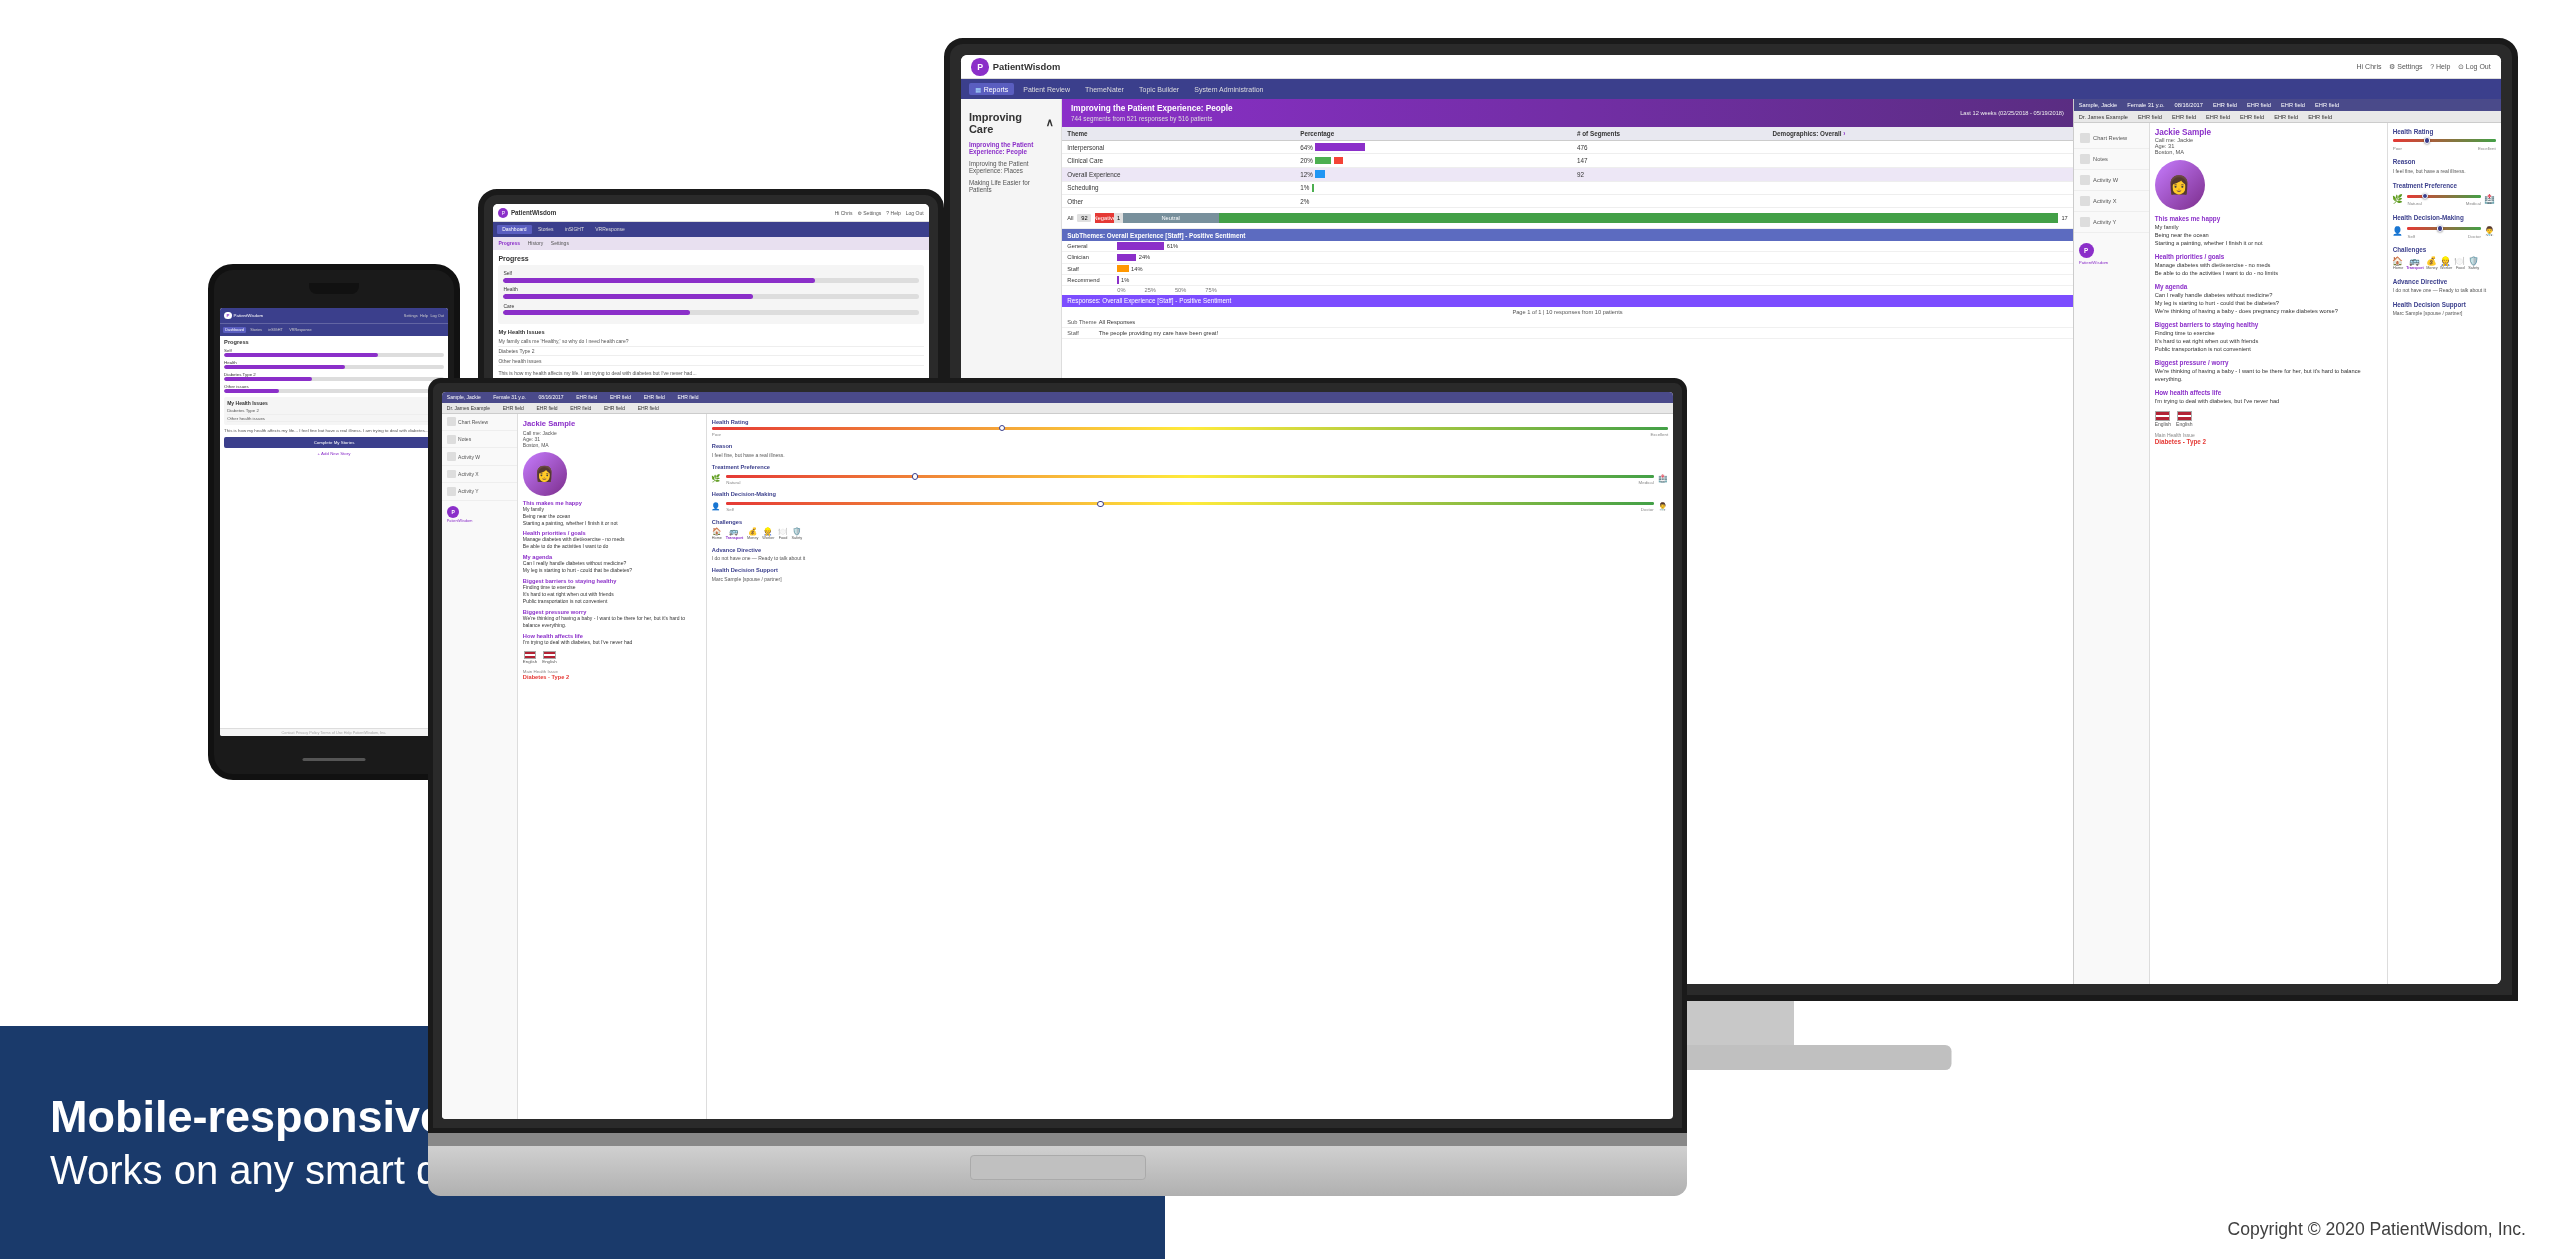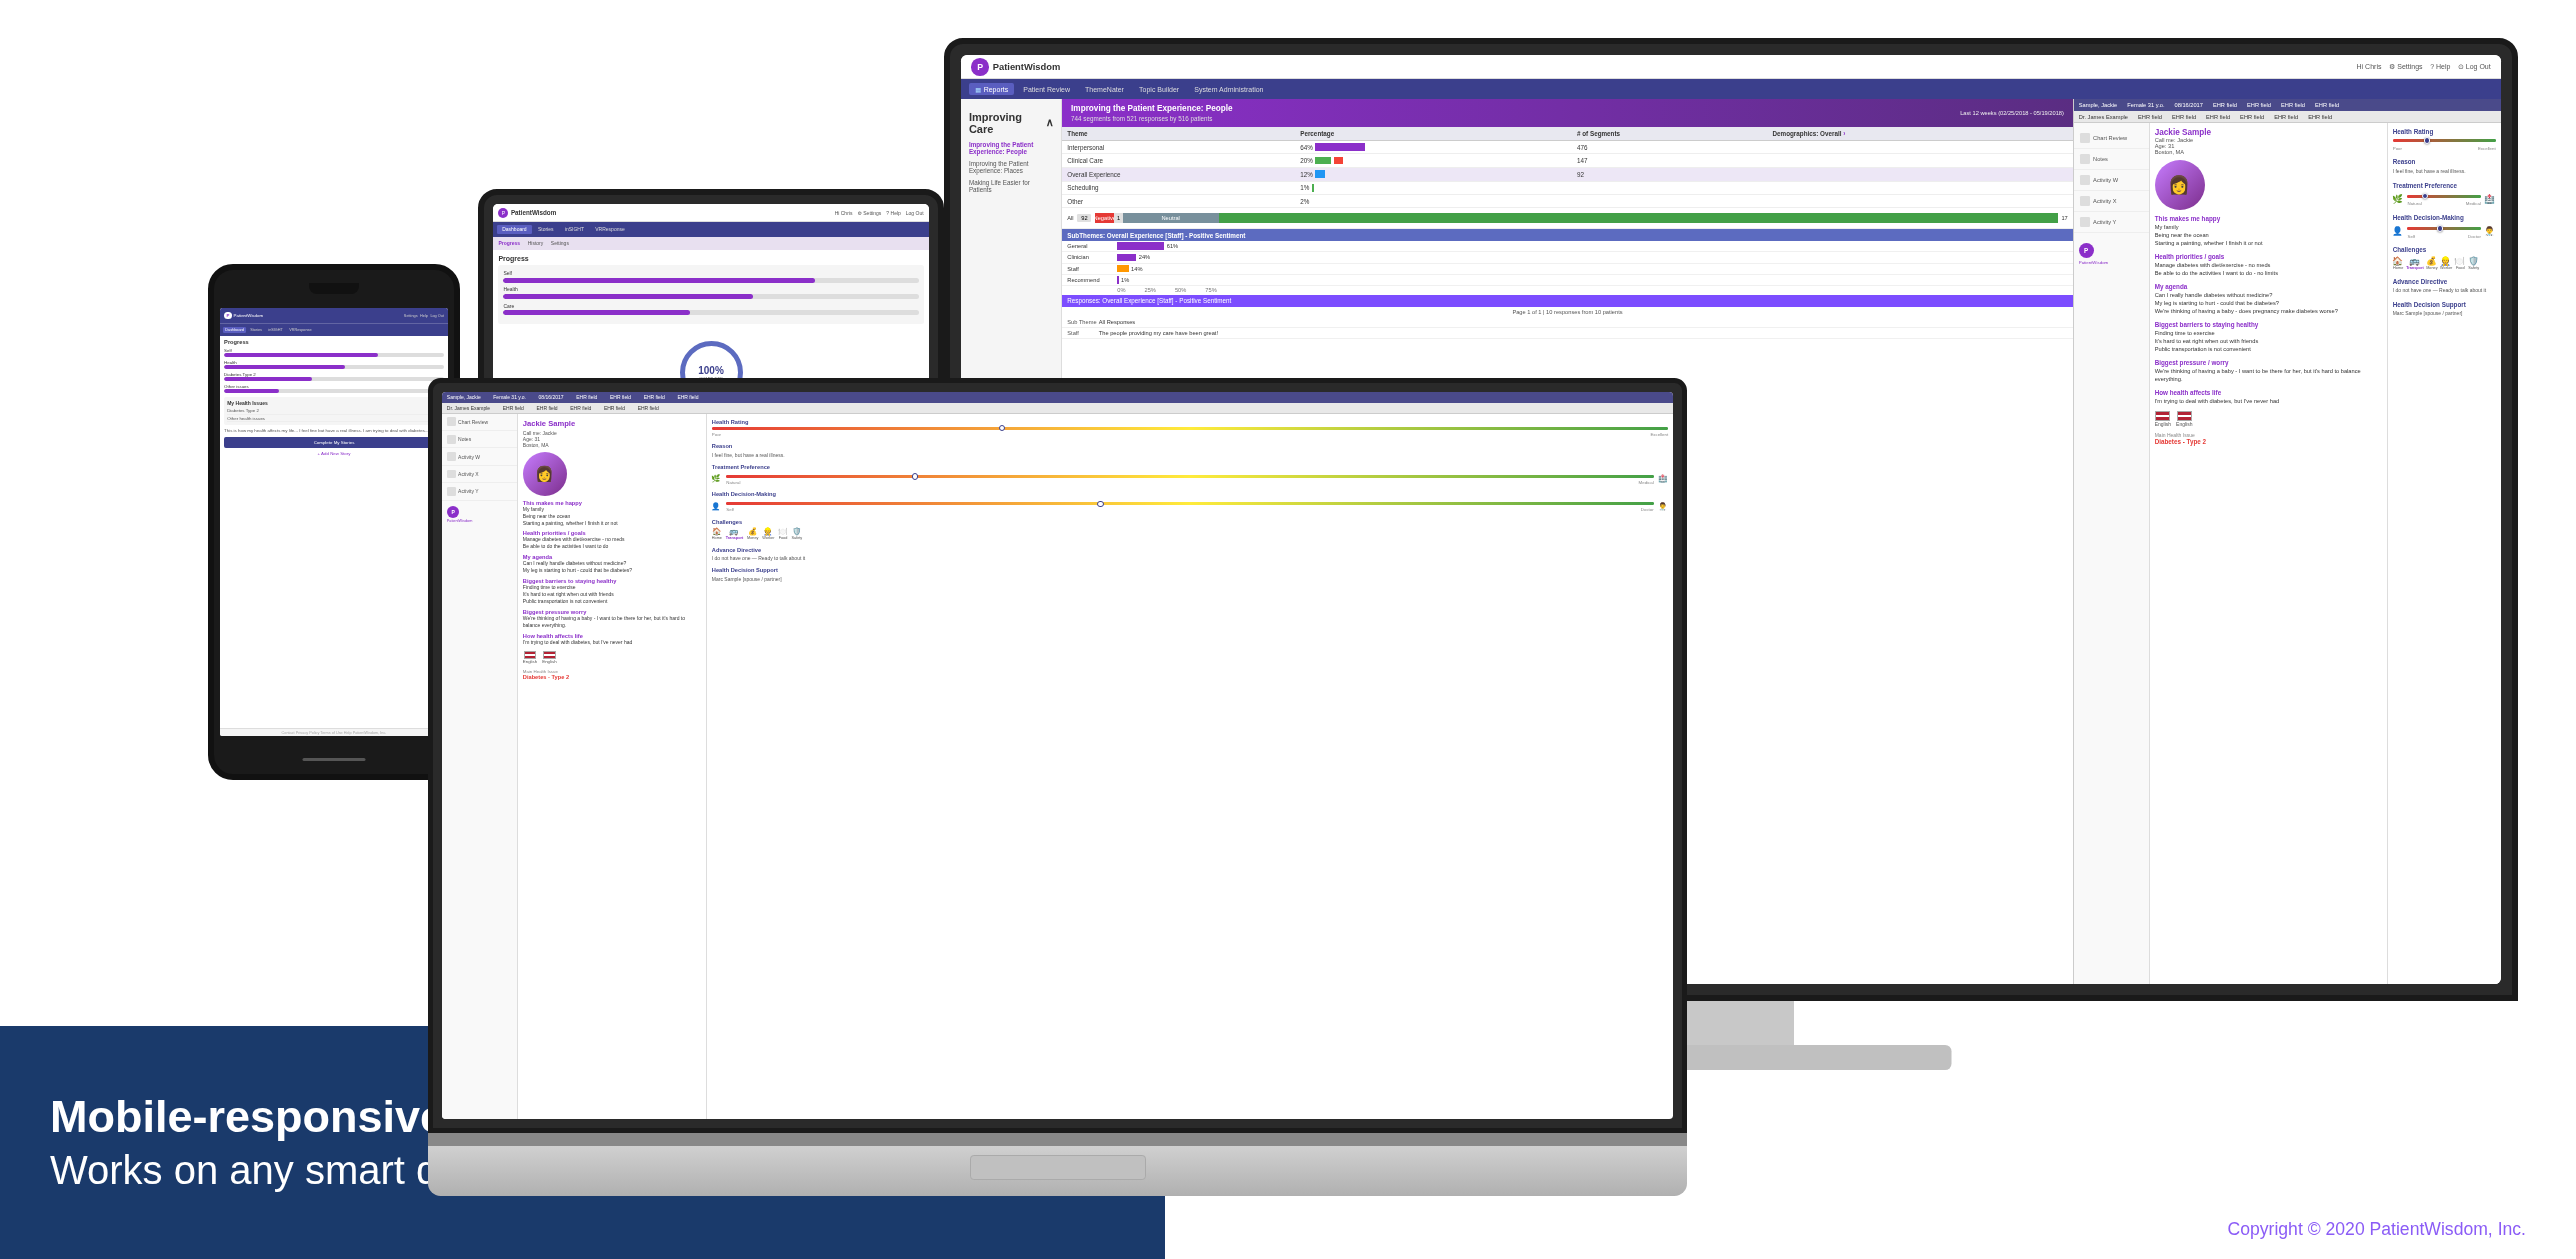--- a/index.html
+++ b/index.html
@@ -43,21 +43,21 @@
       font-size: 40px;
       font-weight: 300;
       margin-top: 6.3px;
     }
 
     
     .copyright {
       position: absolute;
       bottom: 19px;
       right: 50px;
-      color: #8b5cf6;
+      color: #404040;
       font-size: 17.6px;
     }
 
     
     .desktop-monitor {
       position: absolute;
       top: 38px;
       left: 944px;
       width: 1574px;
       height: 1039px;
@@ -1413,26 +1413,20 @@
             </div>
             <div class="tablet-progress-item">
               <div class="tablet-progress-label">Care</div>
               <div class="tablet-progress-bar-bg">
                 <div class="tablet-progress-bar-fill" style="width:45%;"></div>
               </div>
             </div>
           </div>
           
           
-          <div class="tablet-circle-container">
-            <div class="tablet-circle">
-              <div class="tablet-circle-pct">100%</div>
-              <div class="tablet-circle-label">COMPLETE</div>
-            </div>
-          </div>
           
           
           <div class="tablet-health-issues">
             <div class="tablet-hi-title">My Health Issues</div>
             <div class="tablet-hi-item">My family calls me 'Healthy,' so why do I need health care?</div>
             <div class="tablet-hi-item">Diabetes Type 2</div>
             <div class="tablet-hi-item">Other health issues</div>
           </div>
           
           <div style="font-size:5px; color:#555; margin-top:3.8px; line-height:1.4;">This is how my health affects my life. I am trying to deal with diabetes but I've never had...</div>

